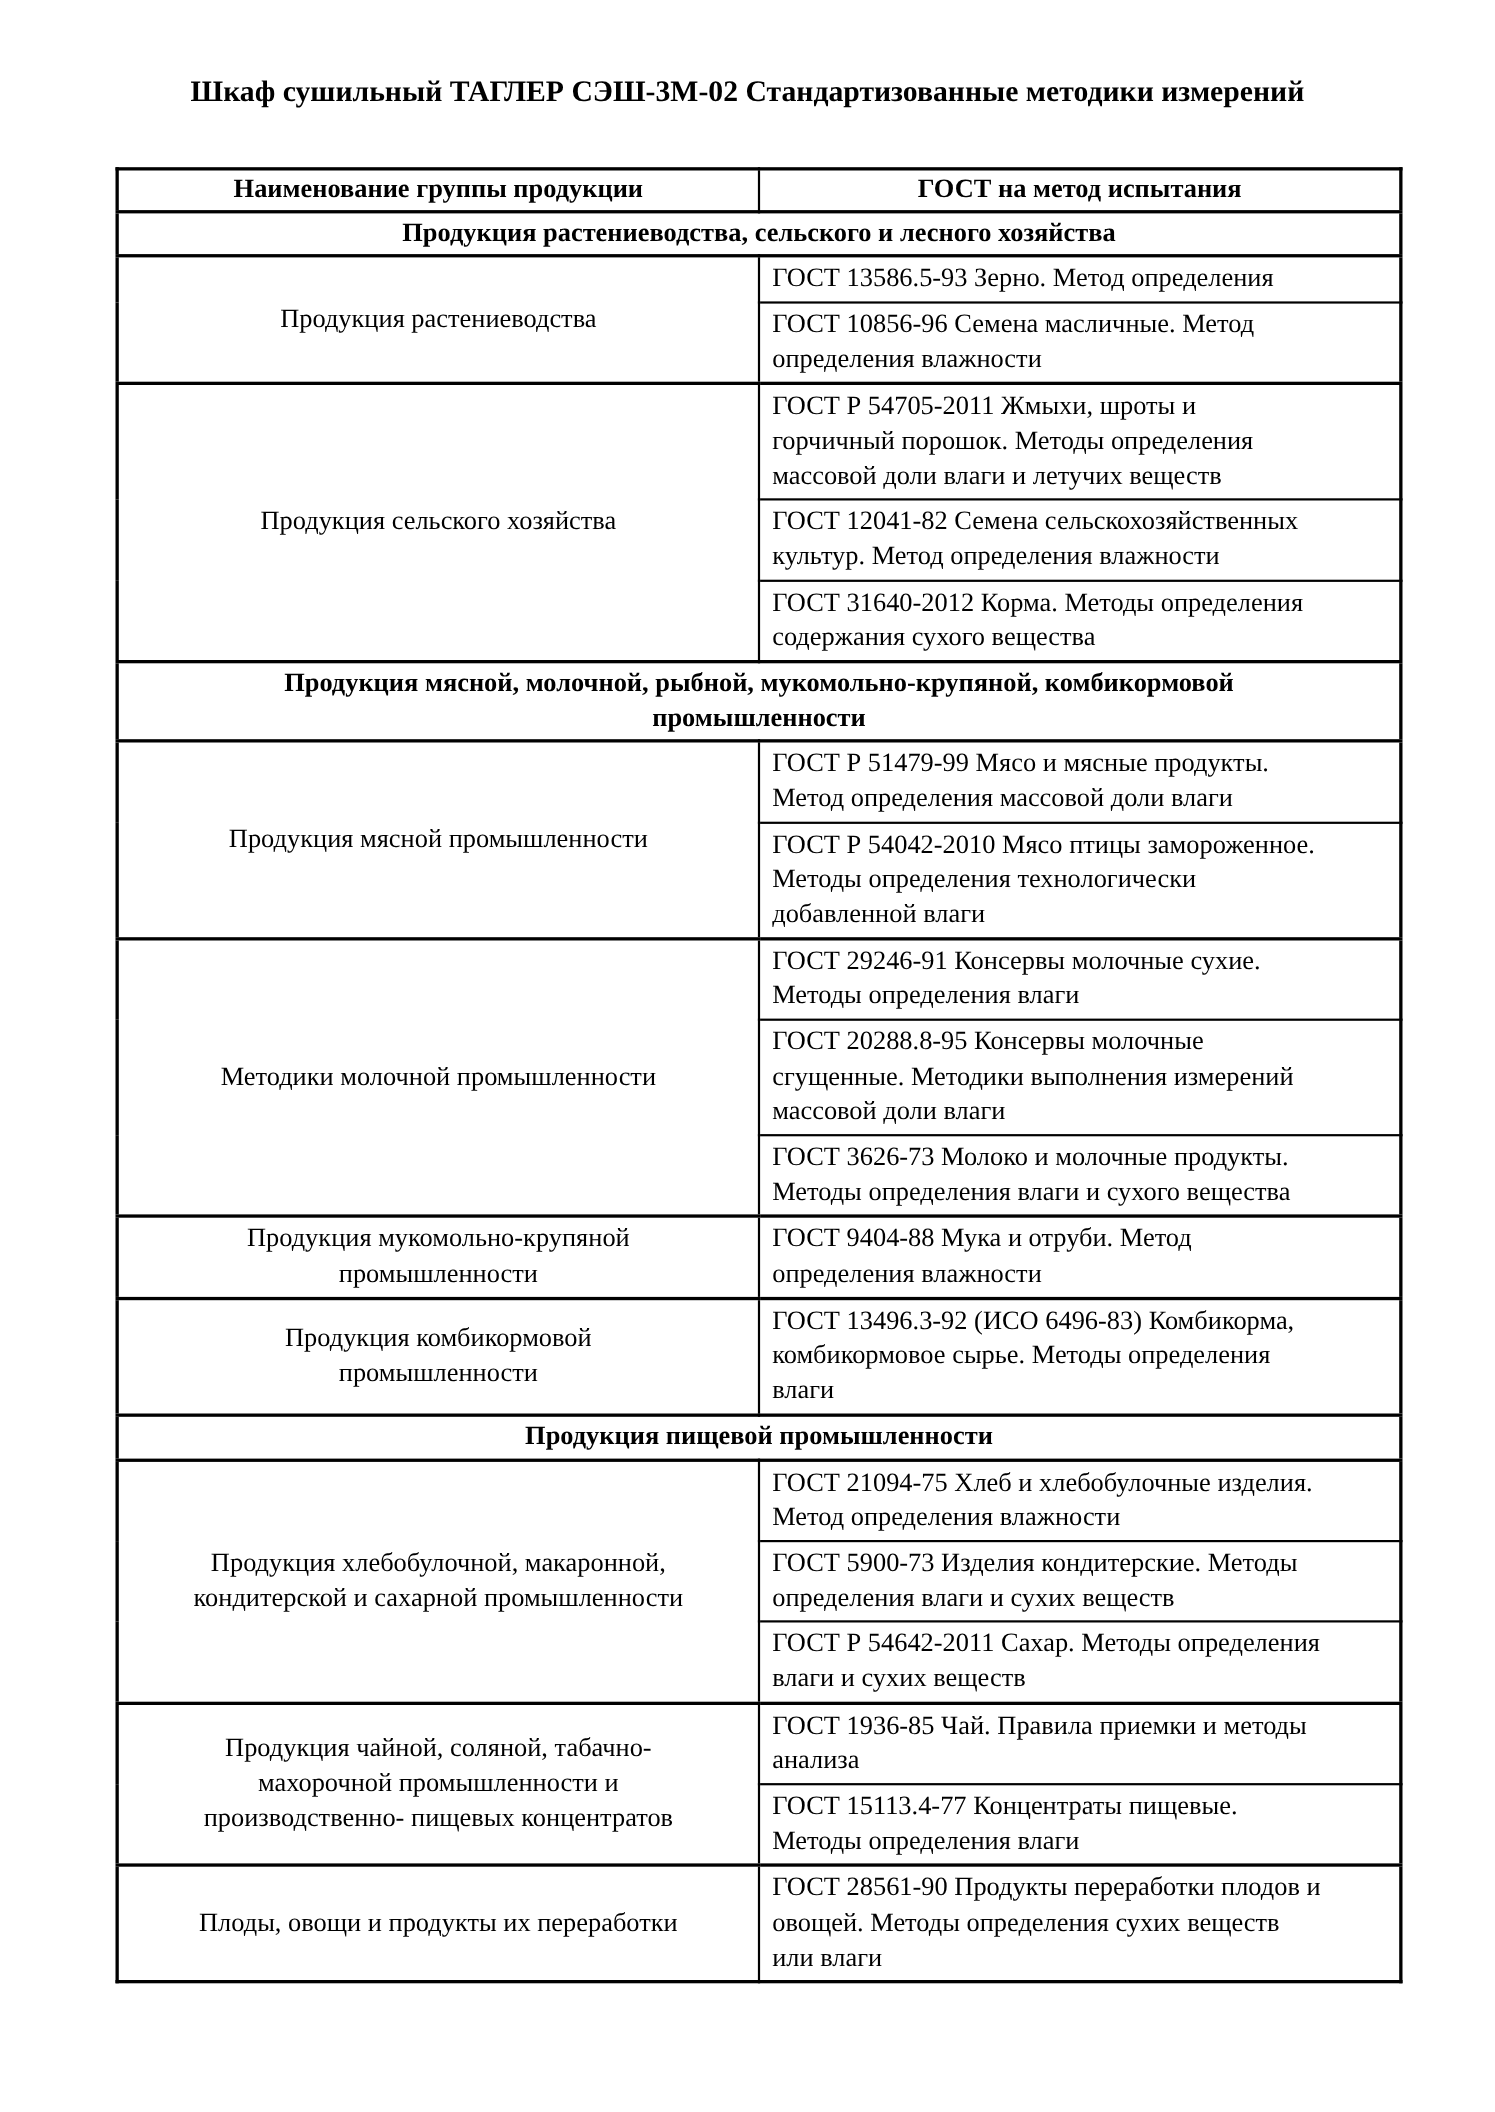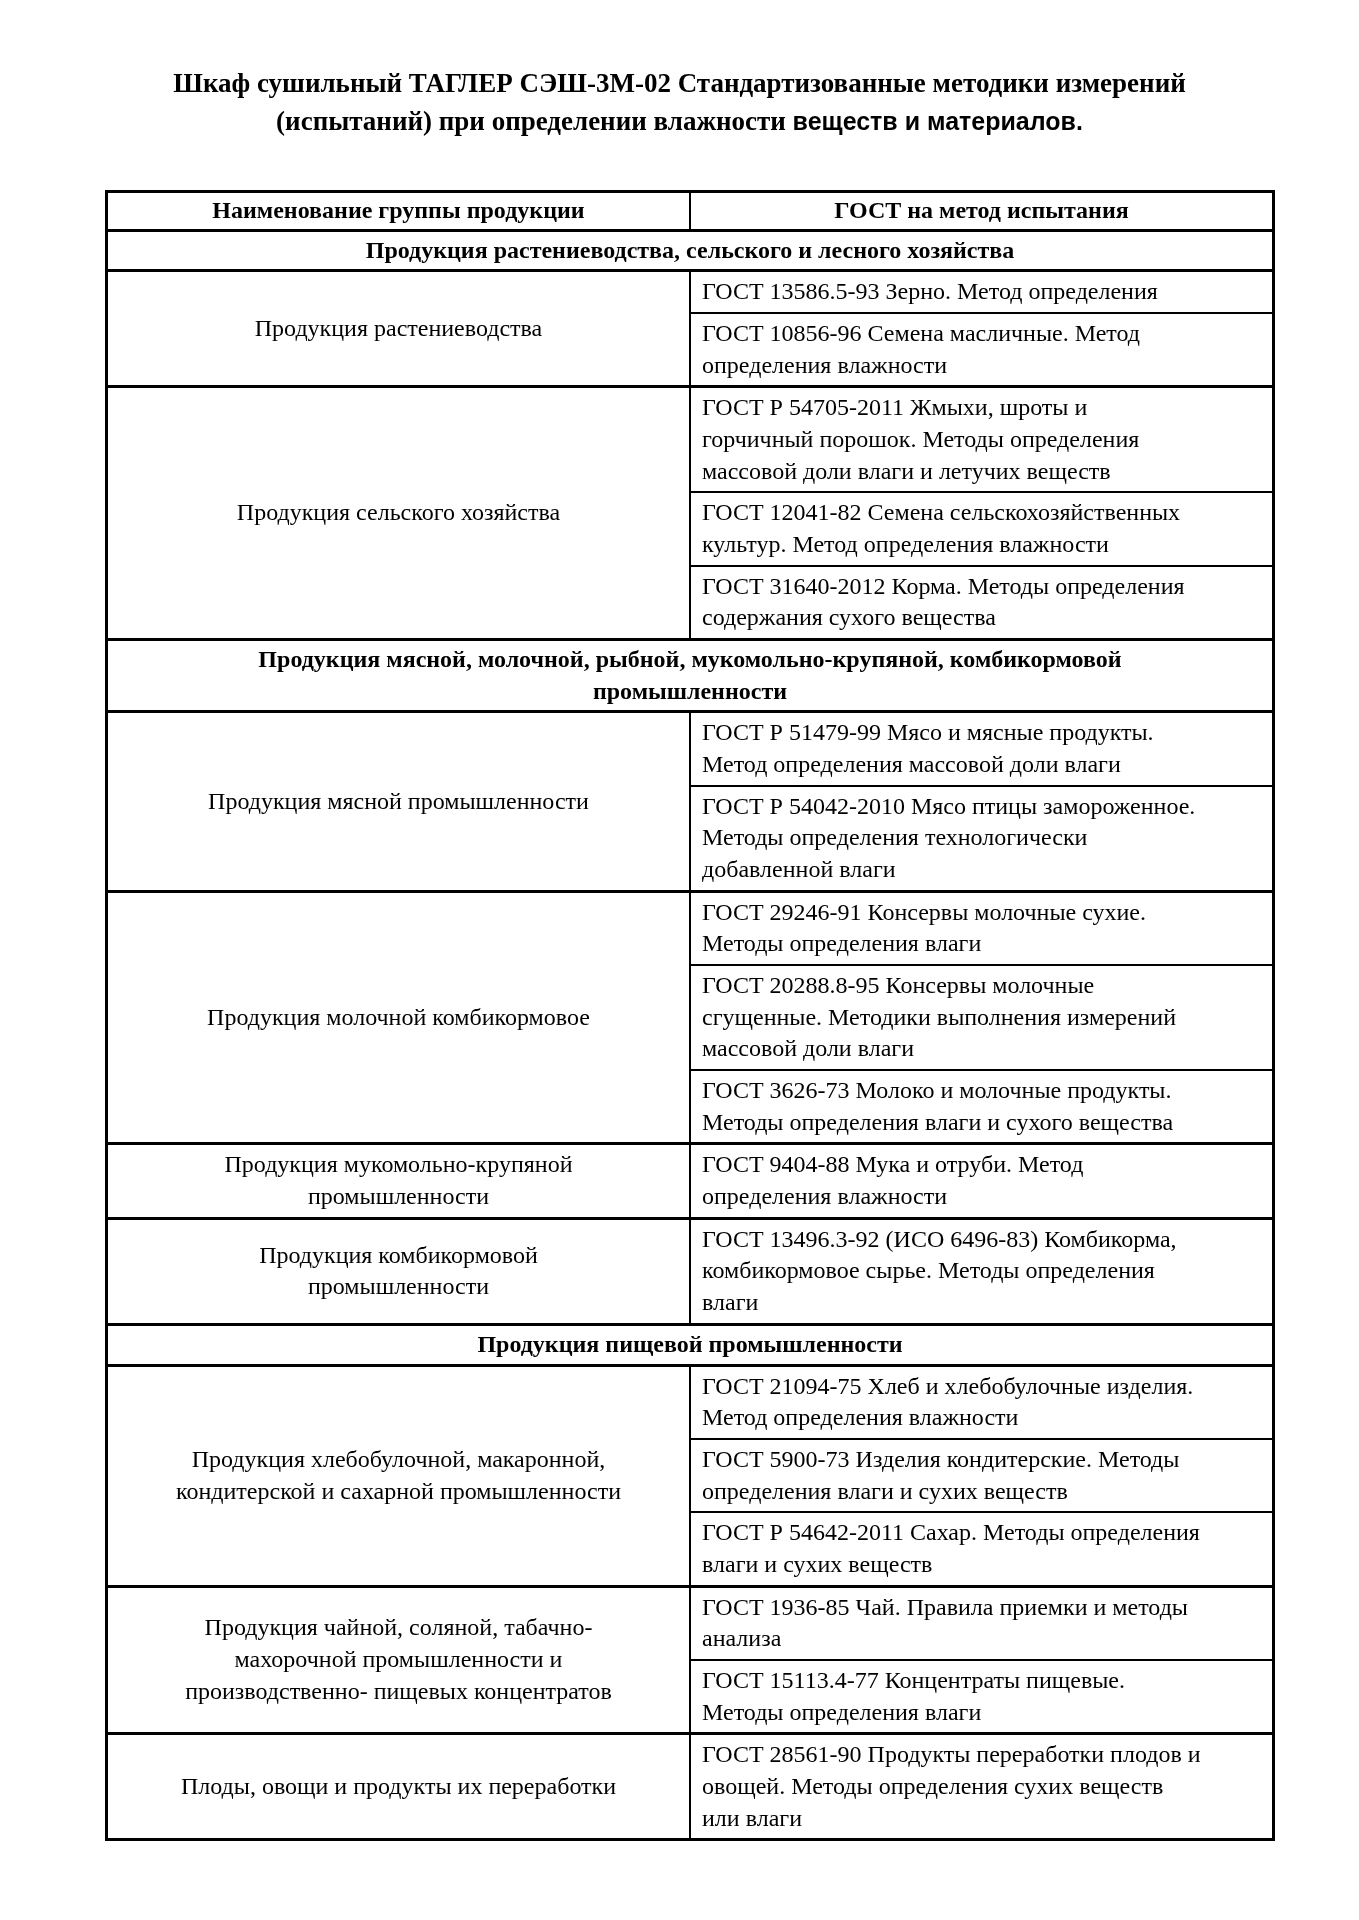--- a/index.html
+++ b/index.html
@@ -74,21 +74,20 @@
   tr.group-start td {
     border-top-width: 3px;
   }
 </style>
 </head>
 <body>
 
 <div class="page">
   <div class="doc-title">
     <div><span>Шкаф сушильный ТАГЛЕР СЭШ-3М-02 Стандартизованные методики измерений</span></div>
-    <div><span>(испытаний) при определении влажности </span><span class="t-sans">веществ и материалов.</span></div>
   </div>
 
   <table class="doc-table">
     <colgroup>
       <col class="col-left">
       <col class="col-right">
     </colgroup>
     <thead>
       <tr>
         <th>Наименование группы продукции</th>
@@ -129,21 +128,21 @@
           <td rowspan="2" class="name-cell">Продукция мясной промышленности</td>
           <td class="std-cell">ГОСТ Р 51479-99 Мясо и мясные продукты.
 Метод определения массовой доли влаги</td>
         </tr>
         <tr>
           <td class="std-cell">ГОСТ Р 54042-2010 Мясо птицы замороженное.
 Методы определения технологически
 добавленной влаги</td>
         </tr>
         <tr class="group-start">
-          <td rowspan="3" class="name-cell">Продукция молочной комбикормовое</td>
+          <td rowspan="3" class="name-cell">Методики молочной промышленности</td>
           <td class="std-cell">ГОСТ 29246-91 Консервы молочные сухие.
 Методы определения влаги</td>
         </tr>
         <tr>
           <td class="std-cell">ГОСТ 20288.8-95 Консервы молочные
 сгущенные. Методики выполнения измерений
 массовой доли влаги</td>
         </tr>
         <tr>
           <td class="std-cell">ГОСТ 3626-73 Молоко и молочные продукты.

